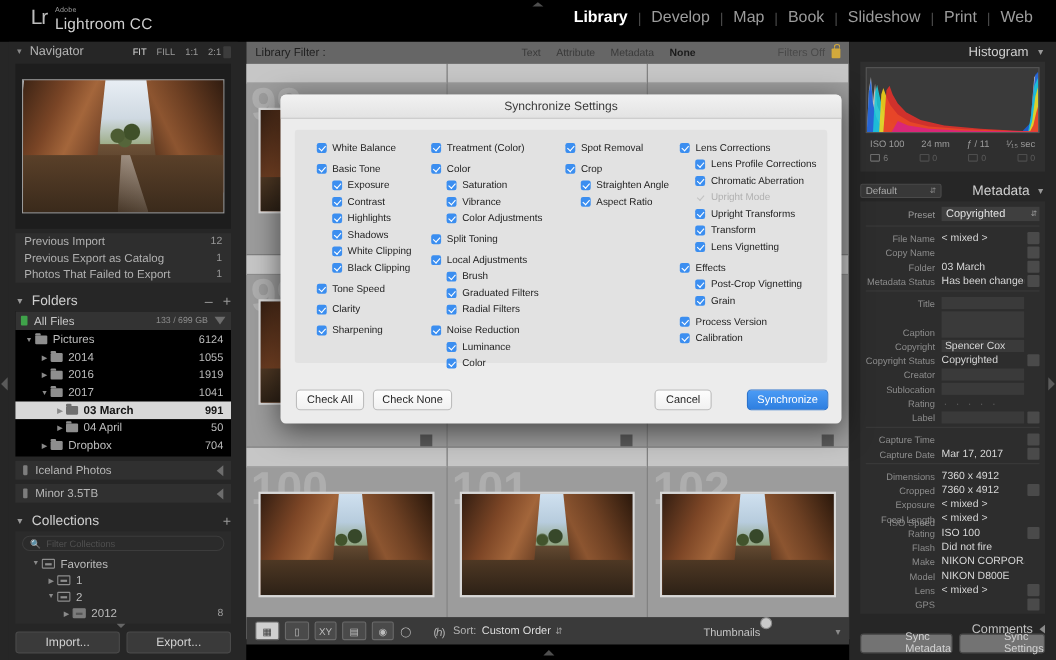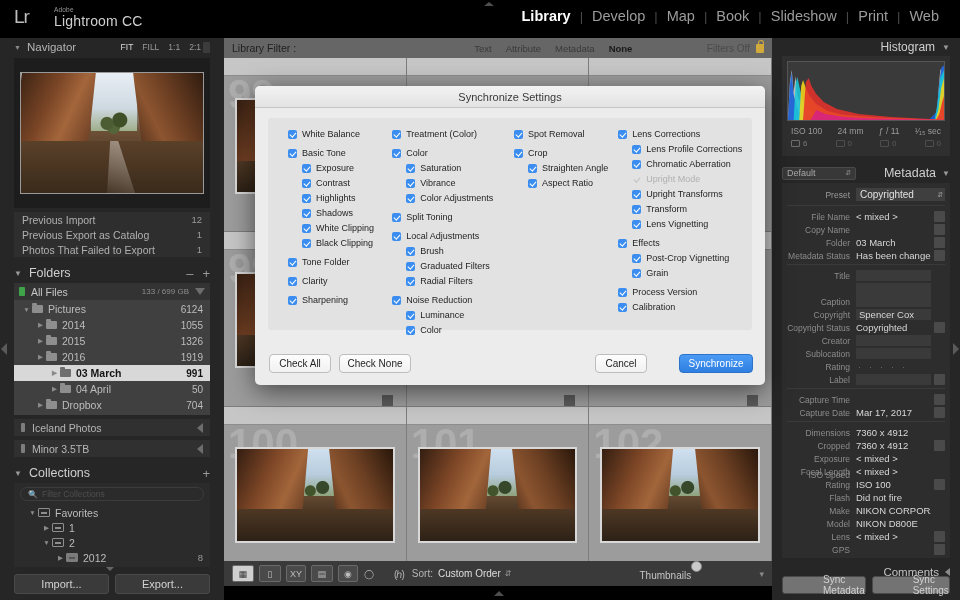--- a/index.html
+++ b/index.html
@@ -6,21 +6,21 @@
   html, body {
     width: 960px; height: 600px;
     background: #000;
     font-family: "Liberation Sans", sans-serif;
     overflow: hidden;
   }
   #app { position: relative; width: 960px; height: 600px; background: #000; }
 
   
   .topbar { position: absolute; left: 0; top: 0; width: 960px; height: 38px; background: #000; }
-  .brand { position: absolute; left: 14px; top: 7px; display: flex; align-items: flex-start; gap: 25px; }
+  .brand { position: absolute; left: 28px; top: 7px; display: flex; align-items: flex-start; gap: 7px; }
   .lr-logo { font-size: 19px; color: #bdbdbd; font-weight: 400; letter-spacing: -1px; line-height: 20px; }
   .brand-txt { line-height: 1; padding-bottom: 1px; }
   .brand-adobe { font-size: 6.5px; color: #9a9a9a; letter-spacing: .2px; display: block; }
   .brand-name { font-size: 14px; color: #cfcfcf; display: block; letter-spacing: .2px; }
   .modules { position: absolute; right: 12px; top: 8px; display: flex; align-items: center; font-size: 14.5px; }
   .modules .mod { color: #9c9c9c; padding: 0 9px; cursor: pointer; }
   .modules .mod.active { color: #ffffff; font-weight: bold; }
   .modules .sep { color: #4a4a4a; font-size: 13px; }
   .top-arrow { position: absolute; left: 484px; top: 2px; width: 0; height: 0;
     border-left: 5px solid transparent; border-right: 5px solid transparent; border-bottom: 4px solid #4e4e4e; }
@@ -57,21 +57,21 @@
     clip-path: polygon(38% 0, 58% 0, 100% 100%, 30% 100%); }
 
   .src-rows { margin: 4px 6px 0 6px; background: #2e2e2e; }
   .src-row { height: 15px; display: flex; align-items: center; padding: 0 8px; font-size: 10.5px; color: #b0b0b0; }
   .src-row .cnt { margin-left: auto; color: #9a9a9a; font-size: 9.5px; }
 
   .folders-hd { margin-top: 6px; height: 20px; display: flex; align-items: center; padding: 0 6px; color: #cfcfcf; font-size: 12.5px; }
   .folders-hd .tri { font-size: 8px; margin-right: 7px; color: #999; }
   .hd-btns { margin-left: auto; display: flex; gap: 9px; color: #9a9a9a; font-size: 13px; }
 
-  .folder-list { margin: 0 6px; background: #404040; padding-bottom: 2px; }
+  .folder-list { margin: 0 6px; background: #000000; padding-bottom: 2px; }
   .allfiles { height: 17px; display: flex; align-items: center; padding: 0 5px; background: #333; margin-bottom: 1px; }
   .dot-g { width: 6px; height: 9px; background: #3fa34a; border-radius: 1px; margin-right: 6px; }
   .allfiles .nm { color: #c6c6c6; font-size: 10.5px; }
   .allfiles .sz { margin-left: auto; color: #8e8e8e; font-size: 8px; margin-right: 6px; }
   .allfiles .arr { width: 0; height: 0; border-left: 5px solid transparent; border-right: 5px solid transparent; border-top: 7px solid #6d6d6d; }
 
   .frow { height: 16px; display: flex; align-items: center; font-size: 10.5px; color: #bcbcbc; padding-right: 7px; }
   .frow.sel { background: #d8d8d8; color: #141414; font-weight: bold; }
   .frow .tw { width: 9px; font-size: 6.5px; color: #8a8a8a; text-align: center; }
   .frow .fico { width: 11px; height: 8px; background: #8e8e8e; border-radius: 1px; margin: 0 5px 0 1px; position: relative; }
@@ -319,28 +319,28 @@
             </div>
             <div class="frow" style="padding-left: 22px;">
               <span class="tw">▶</span>
               <span class="fico"></span>
               <span class="nm">2014</span>
               <span class="cnt">1055</span>
             </div>
             <div class="frow" style="padding-left: 22px;">
               <span class="tw">▶</span>
               <span class="fico"></span>
-              <span class="nm">2015</span>
-              <span class="cnt">1326</span>
-            </div>
-            <div class="frow" style="padding-left: 22px;">
-              <span class="tw">▶</span>
-              <span class="fico"></span>
               <span class="nm">2016</span>
               <span class="cnt">1919</span>
+            </div>
+            <div class="frow" style="padding-left: 22px;">
+              <span class="tw">▼</span>
+              <span class="fico"></span>
+              <span class="nm">2017</span>
+              <span class="cnt">1041</span>
             </div>
             <div class="frow sel" style="padding-left: 36px;">
               <span class="tw">▶</span>
               <span class="fico"></span>
               <span class="nm">03 March</span>
               <span class="cnt">991</span>
             </div>
             <div class="frow" style="padding-left: 36px;">
               <span class="tw">▶</span>
               <span class="fico"></span>
@@ -815,21 +815,21 @@
               <div class="chk indent">
                 <span class="box"></span>
                 <span class="tx">White Clipping</span>
               </div>
               <div class="chk indent">
                 <span class="box"></span>
                 <span class="tx">Black Clipping</span>
               </div>
               <div class="chk gap">
                 <span class="box"></span>
-                <span class="tx">Tone Folder</span>
+                <span class="tx">Tone Speed</span>
               </div>
               <div class="chk gap">
                 <span class="box"></span>
                 <span class="tx">Clarity</span>
               </div>
               <div class="chk gap">
                 <span class="box"></span>
                 <span class="tx">Sharpening</span>
               </div>
             </div>

